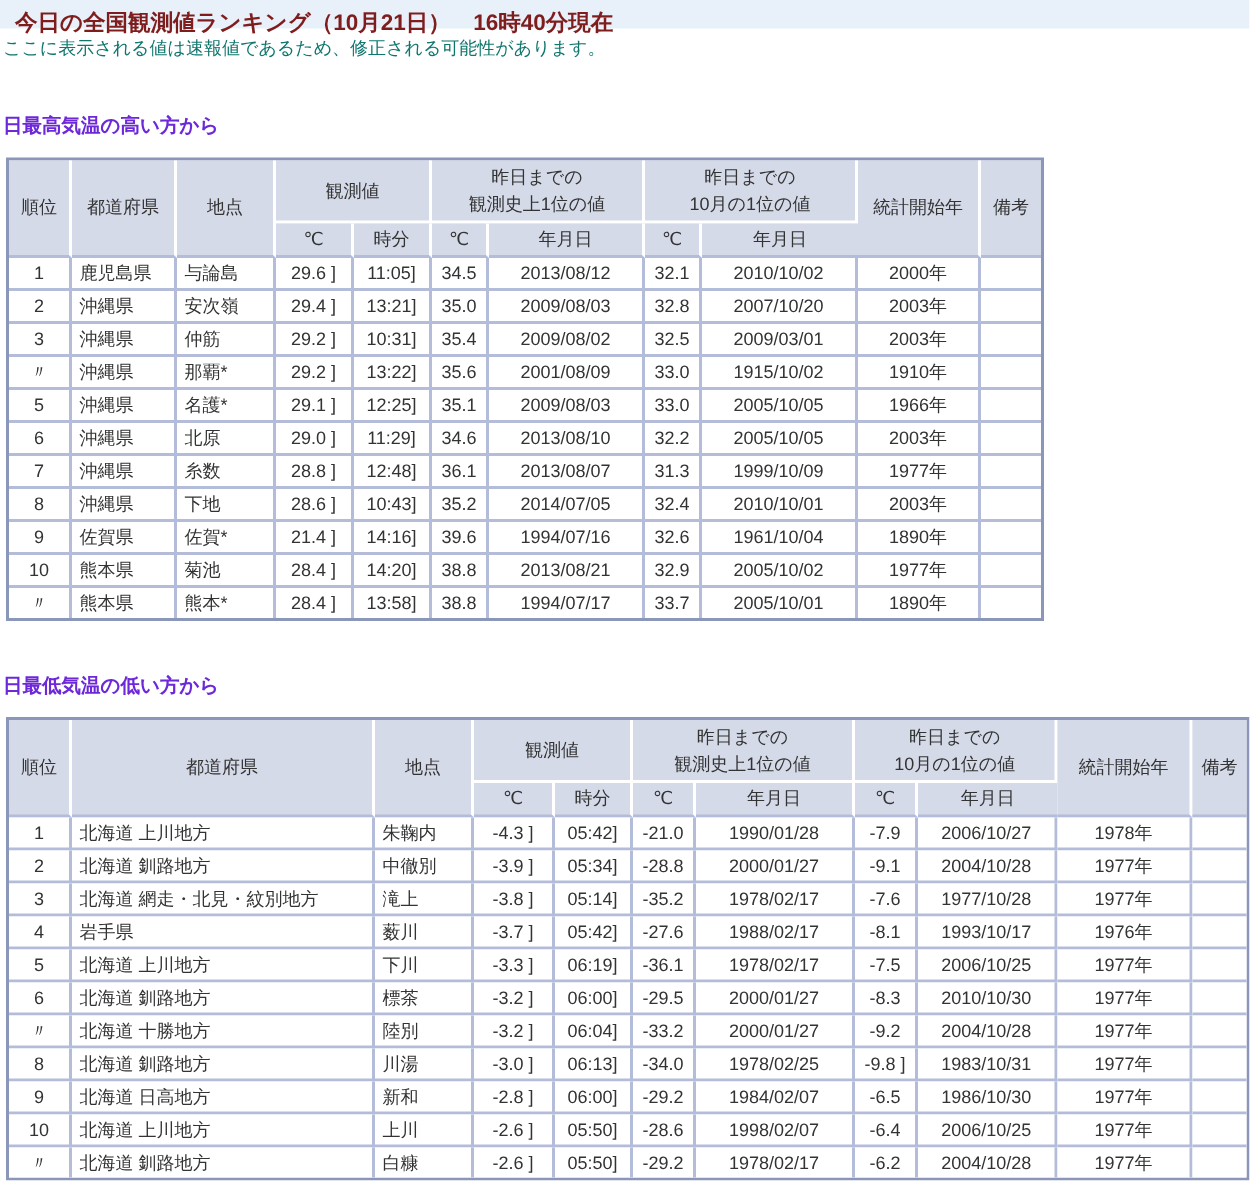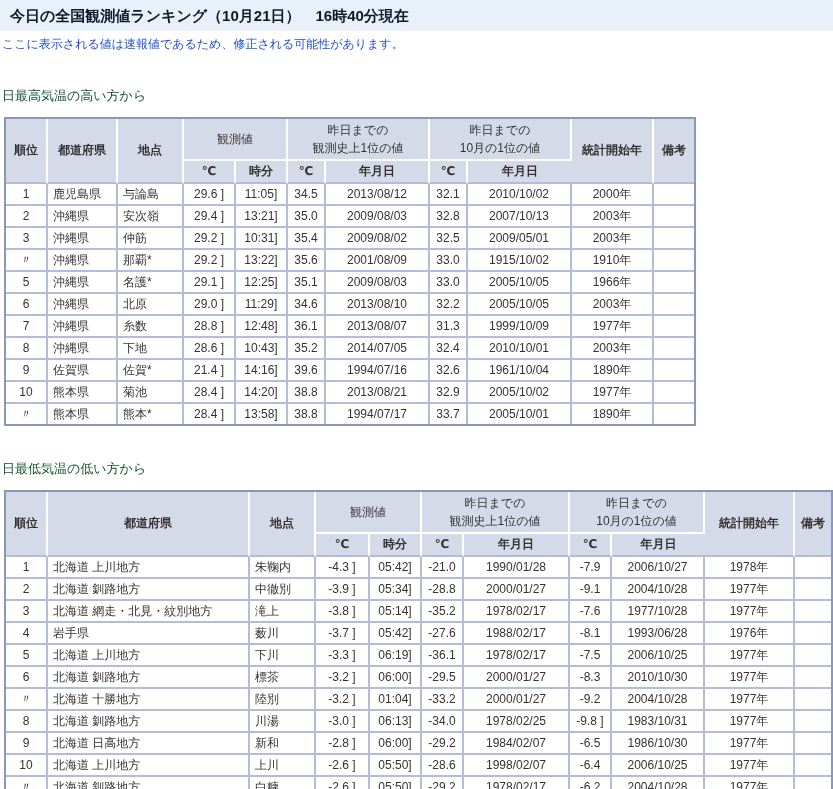--- a/index.html
+++ b/index.html
@@ -4,37 +4,37 @@
 <style>
   html, body {
     margin: 0; padding: 0;
     background: #ffffff;
     font-family: "Liberation Sans", "DejaVu Sans", sans-serif;
     color: #333333;
     width: 833px;
   }
   .titlebar {
     background: #e8f1fa;
-    height: 31px;
+    height: 19px;
     line-height: 31px;
     padding-left: 10px;
     font-size: 15px;
     font-weight: bold;
-    color: #0f172a;
+    color: #7f1d1d;
   }
   .note {
     margin: 5px 0 0 2px;
     font-size: 12px;
-    color: #1d4ed8;
+    color: #0f766e;
   }
   .section-title {
     margin: 34px 0 0 2px;
     font-size: 13px;
-    font-weight: normal;
-    color: #14532d;
+    font-weight: bold;
+    color: #6d28d9;
   }
   table.rank {
     border-collapse: separate;
     border-spacing: 0;
     table-layout: fixed;
     border: 2px solid #8a97b8;
     margin: 12px 0 0 4px;
     font-size: 12px;
   }
   table.rank th {
@@ -42,21 +42,21 @@
     font-weight: normal;
     text-align: center;
     vertical-align: middle;
     border-right: 2px solid #ffffff;
     border-bottom: 2px solid #ffffff;
     padding: 0 2px;
     line-height: 1.4;
     overflow: hidden;
     white-space: nowrap;
   }
-  table.rank th.touch-body { border-bottom-color: #b3bcd9; font-weight: bold; }
+  table.rank th.touch-body { border-bottom-color: #b3bcd9; }
   table.rank th:last-child { border-right: none; margin-left: 29px; }
   table.rank thead tr.hrow1 th { height: 40px; }
   table.rank thead tr.hrow2 th { height: 21px; }
   table.rank td {
     background: #ffffff;
     text-align: center;
     vertical-align: middle;
     height: 20px;
     padding: 0 2px;
     border-right: 2px solid #b3bcd9;
@@ -144,34 +144,34 @@
       </tr>
       <tr>
         <td>2</td>
         <td class="col-pref">沖縄県</td>
         <td class="col-station">安次嶺</td>
         <td>29.4 ]</td>
         <td>13:21]</td>
         <td>35.0</td>
         <td>2009/08/03</td>
         <td>32.8</td>
-        <td>2007/10/13</td>
+        <td>2007/10/20</td>
         <td>2003年</td>
         <td></td>
       </tr>
       <tr>
         <td>3</td>
         <td class="col-pref">沖縄県</td>
         <td class="col-station">仲筋</td>
         <td>29.2 ]</td>
         <td>10:31]</td>
         <td>35.4</td>
         <td>2009/08/02</td>
         <td>32.5</td>
-        <td>2009/05/01</td>
+        <td>2009/03/01</td>
         <td>2003年</td>
         <td></td>
       </tr>
       <tr>
         <td>〃</td>
         <td class="col-pref">沖縄県</td>
         <td class="col-station">那覇*</td>
         <td>29.2 ]</td>
         <td>13:22]</td>
         <td>35.6</td>
@@ -363,21 +363,21 @@
       </tr>
       <tr>
         <td>4</td>
         <td class="col-pref">岩手県</td>
         <td class="col-station">薮川</td>
         <td>-3.7 ]</td>
         <td>05:42]</td>
         <td>-27.6</td>
         <td>1988/02/17</td>
         <td>-8.1</td>
-        <td>1993/06/28</td>
+        <td>1993/10/17</td>
         <td>1976年</td>
         <td></td>
       </tr>
       <tr>
         <td>5</td>
         <td class="col-pref">北海道 上川地方</td>
         <td class="col-station">下川</td>
         <td>-3.3 ]</td>
         <td>06:19]</td>
         <td>-36.1</td>
@@ -398,21 +398,21 @@
         <td>-8.3</td>
         <td>2010/10/30</td>
         <td>1977年</td>
         <td></td>
       </tr>
       <tr>
         <td>〃</td>
         <td class="col-pref">北海道 十勝地方</td>
         <td class="col-station">陸別</td>
         <td>-3.2 ]</td>
-        <td>01:04]</td>
+        <td>06:04]</td>
         <td>-33.2</td>
         <td>2000/01/27</td>
         <td>-9.2</td>
         <td>2004/10/28</td>
         <td>1977年</td>
         <td></td>
       </tr>
       <tr>
         <td>8</td>
         <td class="col-pref">北海道 釧路地方</td>

